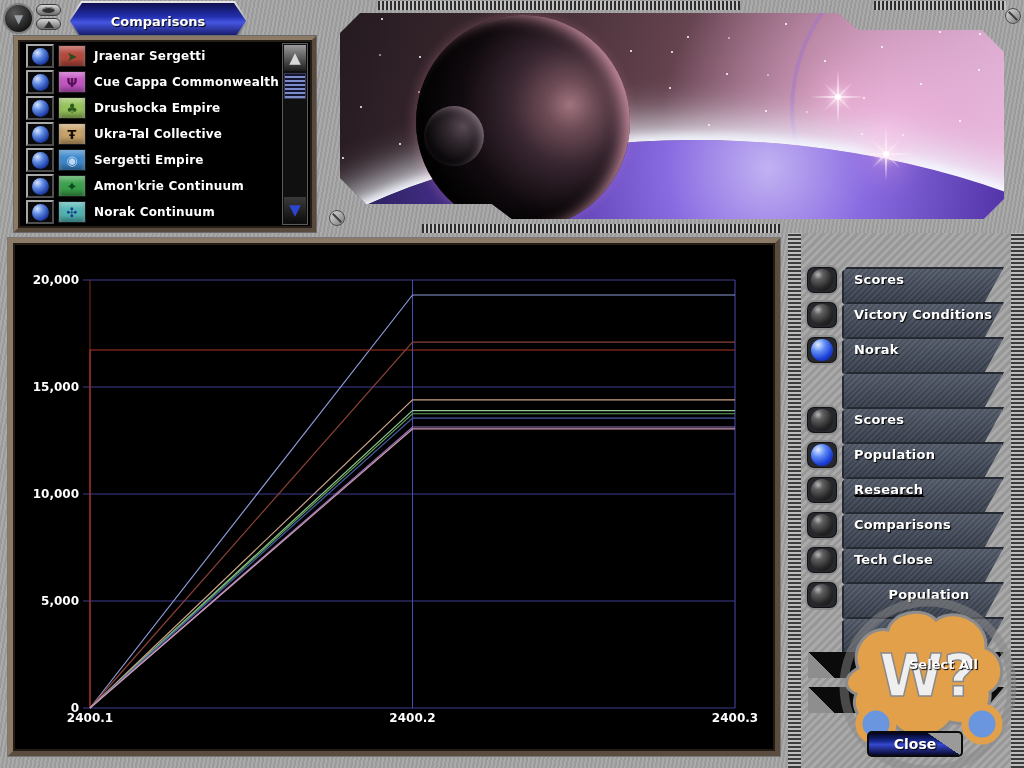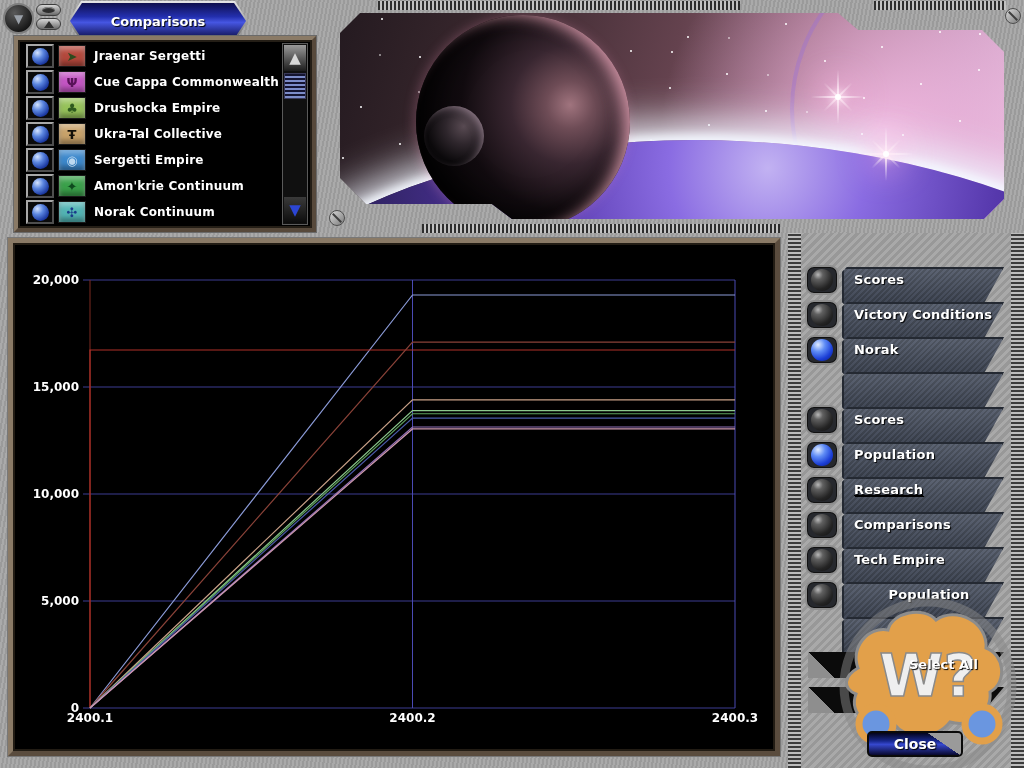--- a/index.html
+++ b/index.html
@@ -386,21 +386,21 @@
         <div class="led" style="top: 277px;">
           <div class="bulb off"></div>
         </div>
         <div class="plate" style="top: 279px;">
           <span class="plate-label">Comparisons</span>
         </div>
         <div class="led" style="top: 312px;">
           <div class="bulb off"></div>
         </div>
         <div class="plate" style="top: 314px;">
-          <span class="plate-label">Tech Empire</span>
+          <span class="plate-label">Tech Close</span>
         </div>
         <div class="led" style="top: 347px;">
           <div class="bulb off"></div>
         </div>
         <div class="plate" style="top: 349px; text-align: center;">
           <span class="plate-label">Population</span>
         </div>
         <div class="plate" style="top: 384px;"></div>
       </div>
     <div class="action-btn sel-all"></div>

